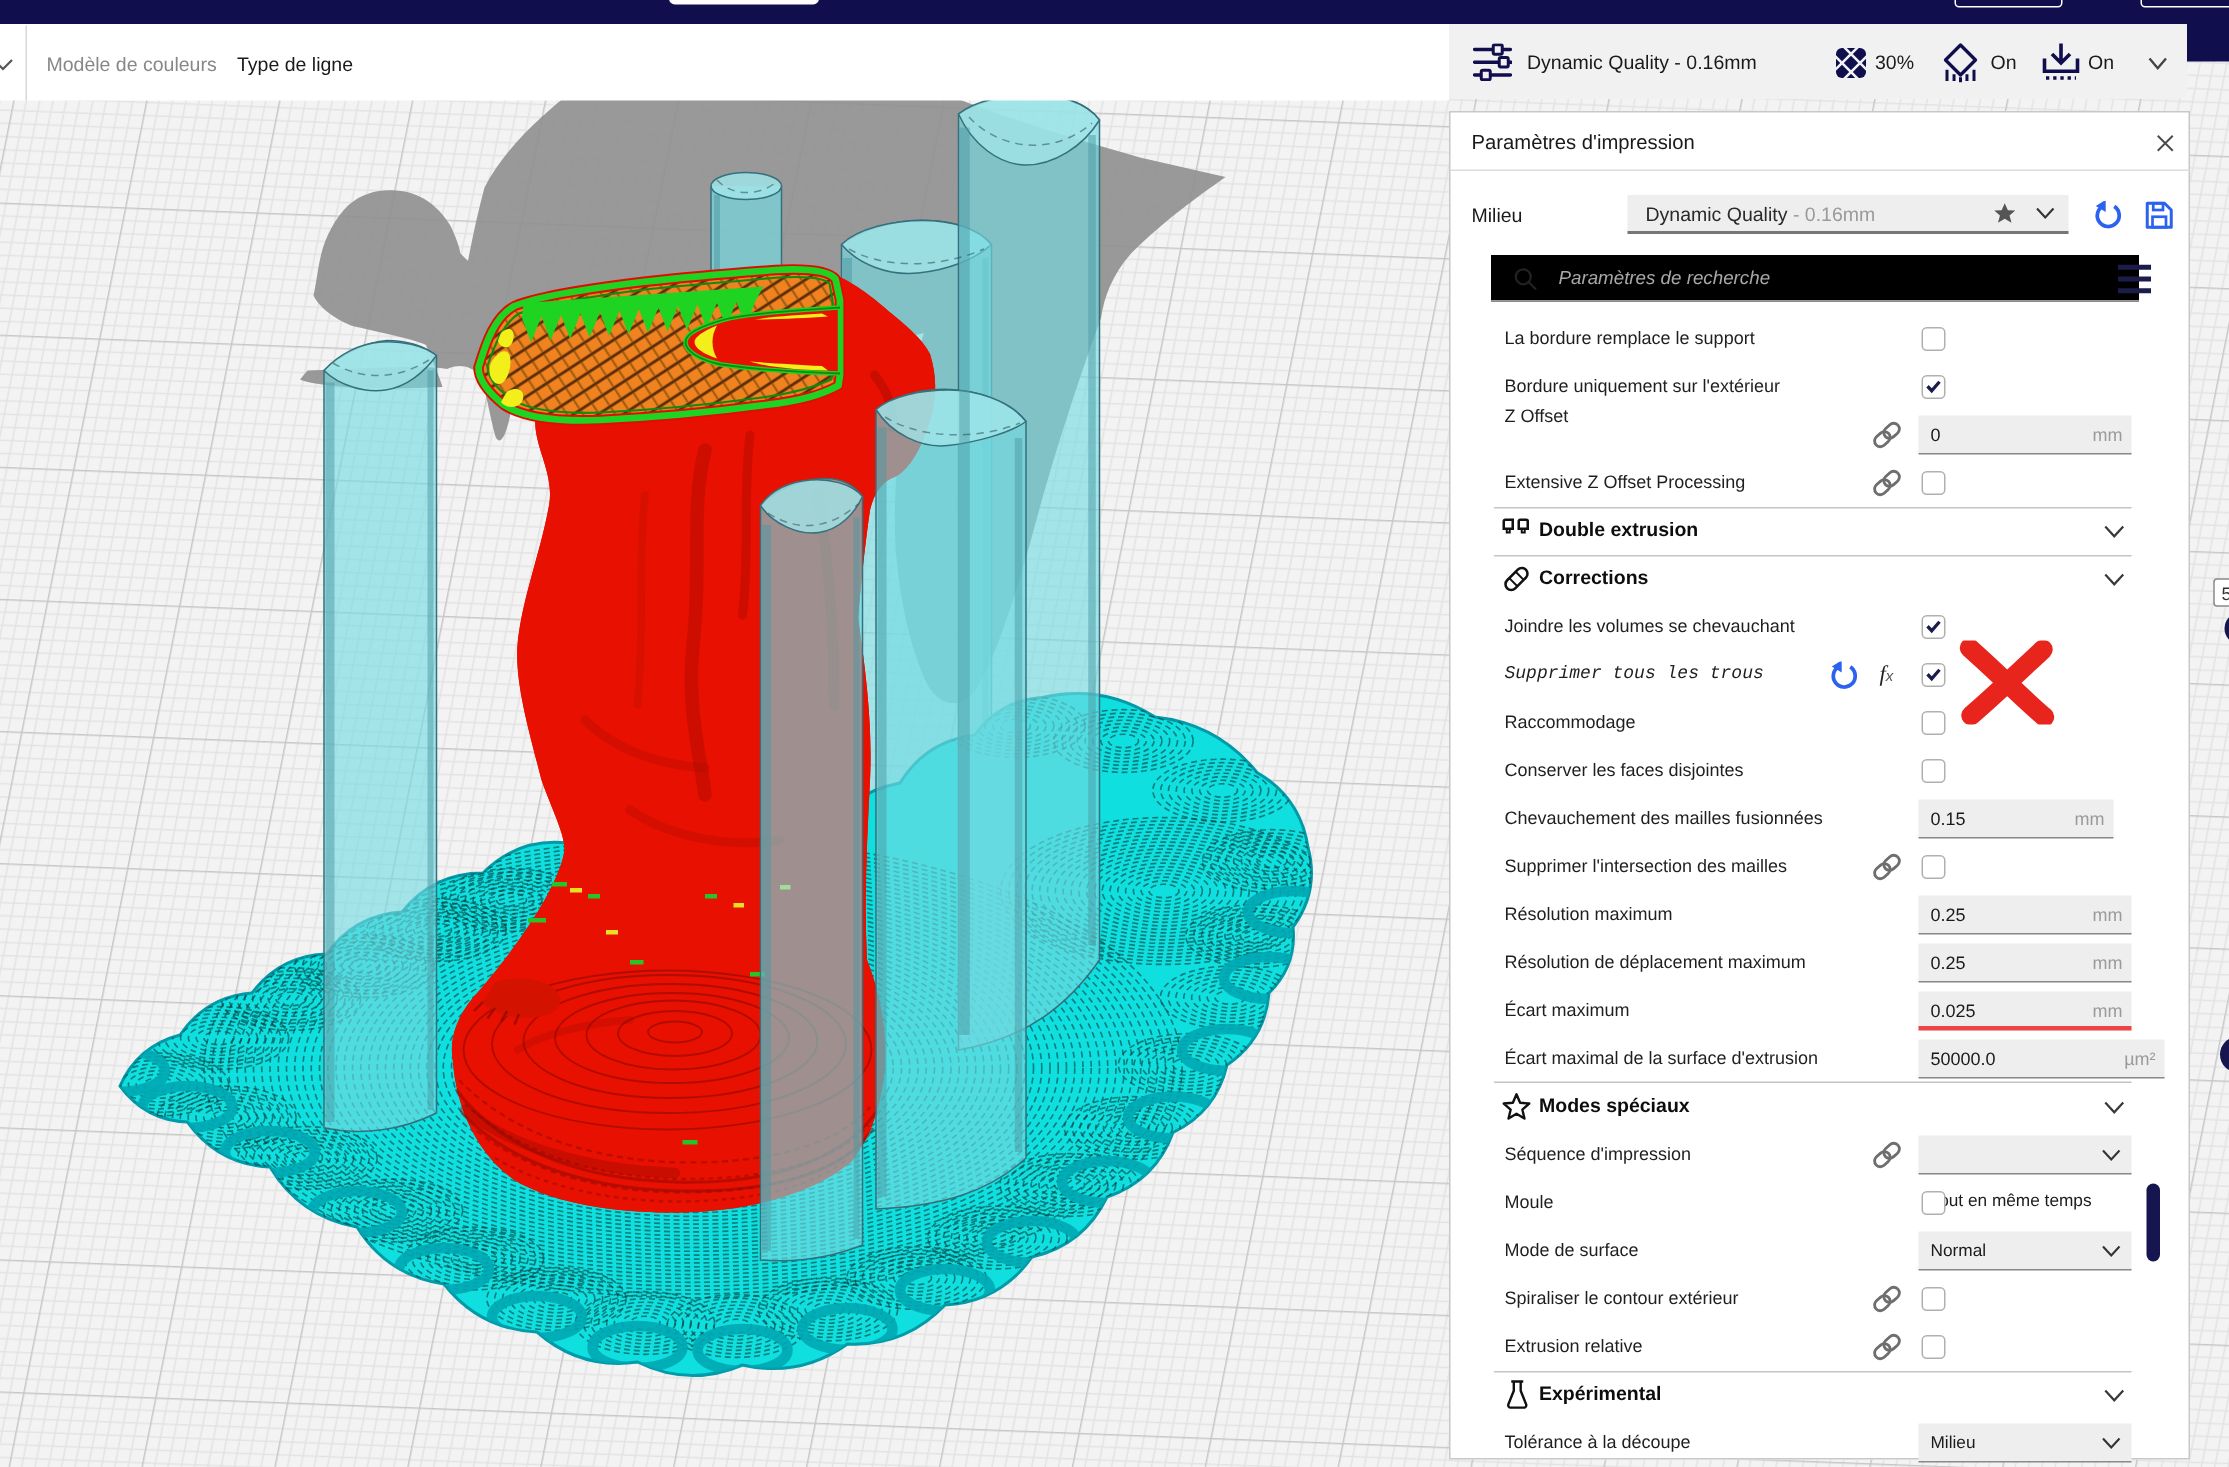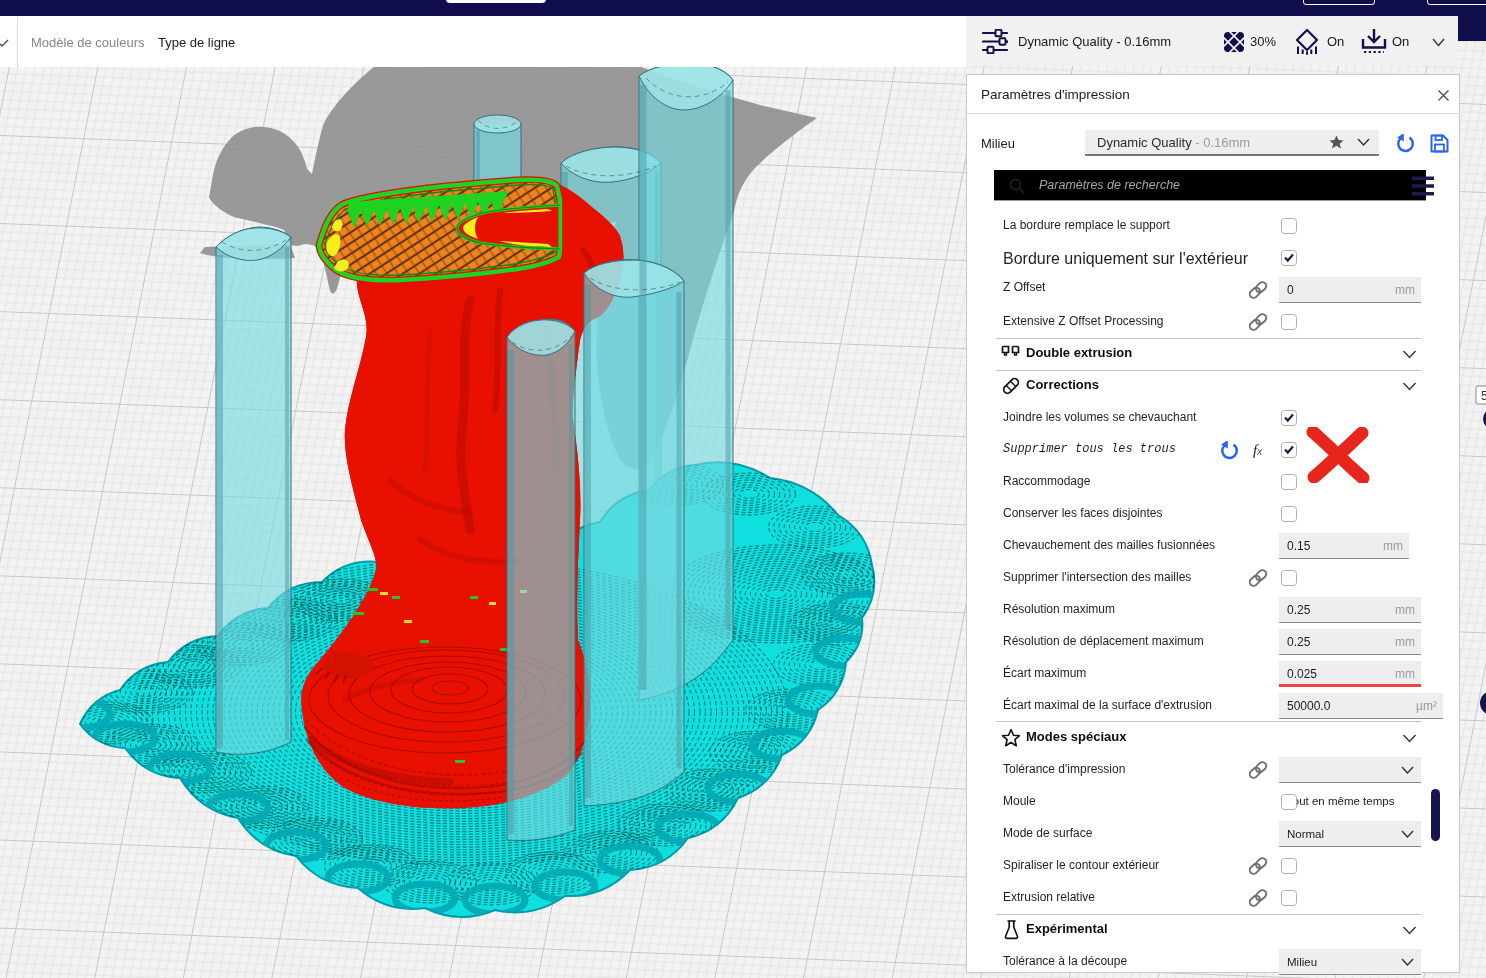--- a/index.html
+++ b/index.html
@@ -609,26 +609,26 @@
 </div>
 <svg class="abs" style="left:1412px;top:176px" width="22" height="20" viewBox="0 0 22 20">
   <g stroke="#1c1c4a" stroke-width="3.4">
       <path d="M0,2.2 H22 M0,10 H22 M0,17.8 H22"></path>
     </g>
 </svg>
 
 <div id="rows">
     <div class="abs" style="left:1003px;top:218px;font-size:12px;color:#1f1f1f;">La bordure remplace le support</div>
     <div class="abs" style="left:1281px;top:218px;width:16px;height:16px;border:1px solid #b0b0b0;border-radius:3.5px;background:#fff;box-sizing:border-box;"></div>
-    <div class="abs" style="left:1003px;top:250px;font-size:16px;color:#1f1f1f;">Bordure uniquement sur l'extérieur</div>
+    <div class="abs" style="left:1003px;top:250px;font-size:12px;color:#1f1f1f;">Bordure uniquement sur l'extérieur</div>
     <div class="abs" style="left:1281px;top:250px;width:16px;height:16px;border:1px solid #b0b0b0;border-radius:3.5px;background:#fff;box-sizing:border-box;"></div>
     <svg class="abs" style="left:1284px;top:253px" width="10" height="10" viewBox="0 0 10 10">
       <path d="M1,4.5 L3.8,7.5 L9,1.5" stroke="#1c1c4a" stroke-width="2.2" fill="none"></path>
     </svg>
-    <div class="abs" style="left:1003px;top:280px;font-size:12px;color:#1f1f1f;">Z Offset</div>
+    <div class="abs" style="left:1003px;top:270px;font-size:12px;color:#1f1f1f;">Z Offset</div>
     <svg class="abs" style="left:1248px;top:280px" width="20" height="20" viewBox="0 0 20 20">
       <g transform="rotate(-42 10 10)" stroke="#6e6e6e" stroke-width="1.9" fill="none">
         <rect x="0.2" y="6.2" width="11.3" height="7.6" rx="3.8"></rect>
         <rect x="8.5" y="6.2" width="11.3" height="7.6" rx="3.8"></rect>
       </g>
     </svg>
     <div class="abs" style="left:1279px;top:277px;width:142px;height:26px;background:#eeeeee;border-bottom:1px solid #8a8a8a;box-sizing:border-box;">
       <span style="position:absolute;left:8px;top:6px;font-size:12px;color:#1b1b1b;">0</span>
       <span style="position:absolute;right:6px;top:6px;font-size:12px;color:#9a9a9a;">mm</span>
     </div>
@@ -716,21 +716,21 @@
       <span style="position:absolute;right:6px;top:6px;font-size:12px;color:#9a9a9a;">µm²</span>
     </div>
     <div class="abs" style="left:996px;top:721px;width:425px;height:1px;background:#c4c4c4;"></div>
     <div class="abs" style="left:1026px;top:729px;font-size:13px;font-weight:bold;color:#0d0d0d;">Modes spéciaux</div>
     <svg class="abs" style="left:1402px;top:734px" width="15" height="10" viewBox="0 0 15 10">
       <path d="M1.5,1 L7.5,7.5 L13.5,1" stroke="#3a3a3a" stroke-width="1.5" fill="none"></path>
     </svg>
     <svg class="abs" style="left:1001px;top:728px" width="20" height="20" viewBox="0 0 20 20">
       <path d="M10,1.5 L12.4,7.2 L18.5,7.7 L13.9,11.7 L15.3,17.7 L10,14.5 L4.7,17.7 L6.1,11.7 L1.5,7.7 L7.6,7.2 Z" fill="none" stroke="#111" stroke-width="1.6" stroke-linejoin="round"></path>
     </svg>
-    <div class="abs" style="left:1003px;top:762px;font-size:12px;color:#1f1f1f;">Tolérance d'impression</div>
+    <div class="abs" style="left:1003px;top:762px;font-size:12px;color:#1f1f1f;">Séquence d'impression</div>
     <svg class="abs" style="left:1248px;top:760px" width="20" height="20" viewBox="0 0 20 20">
       <g transform="rotate(-42 10 10)" stroke="#6e6e6e" stroke-width="1.9" fill="none">
         <rect x="0.2" y="6.2" width="11.3" height="7.6" rx="3.8"></rect>
         <rect x="8.5" y="6.2" width="11.3" height="7.6" rx="3.8"></rect>
       </g>
     </svg>
     <div class="abs" style="left:1279px;top:757px;width:142px;height:26px;background:#eeeeee;border-bottom:1px solid #8a8a8a;box-sizing:border-box;">
       <span style="position:absolute;left:8px;top:6.5px;font-size:11.5px;color:#1b1b1b;margin-top:31px;">Tout en même temps</span>
       <svg style="position:absolute;right:7px;top:9px" width="13" height="9" viewBox="0 0 13 9">
         <path d="M1,1 L6.5,7 L12,1" stroke="#333" stroke-width="1.4" fill="none"></path>

